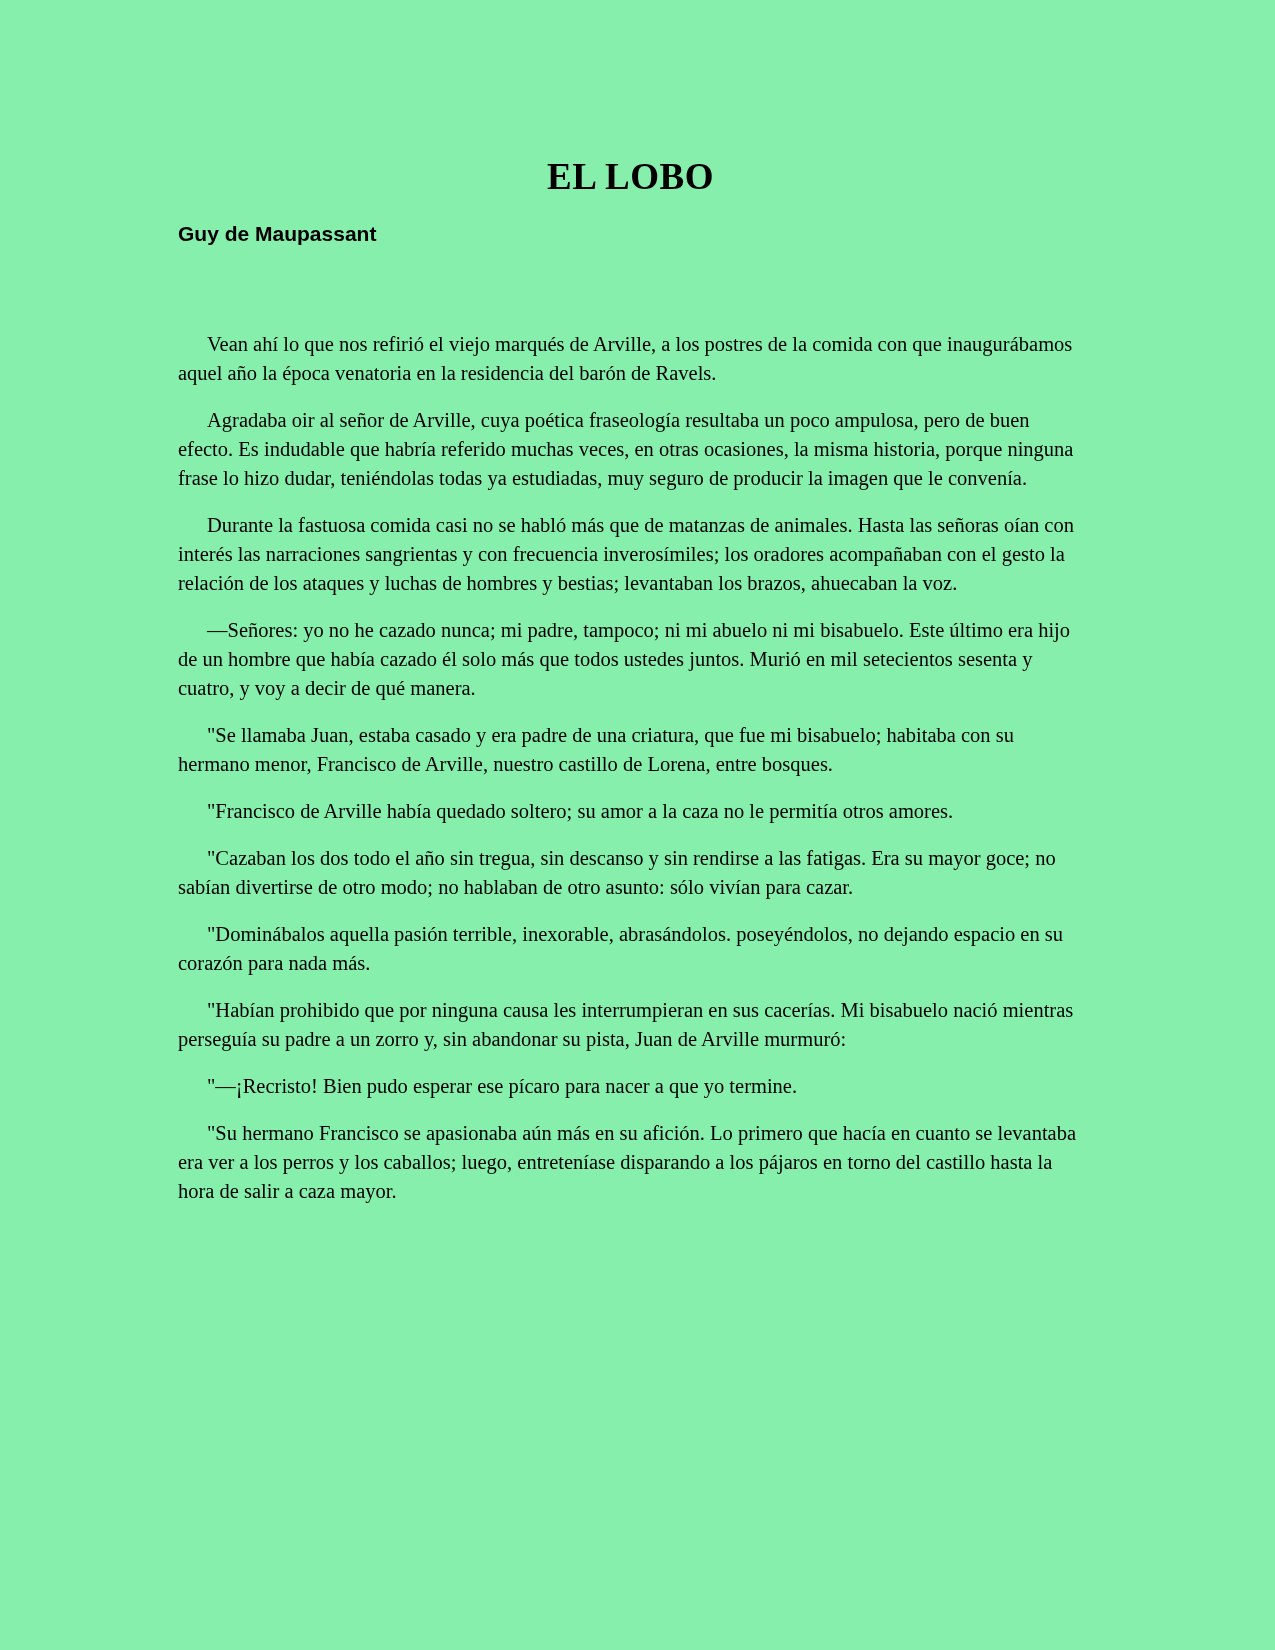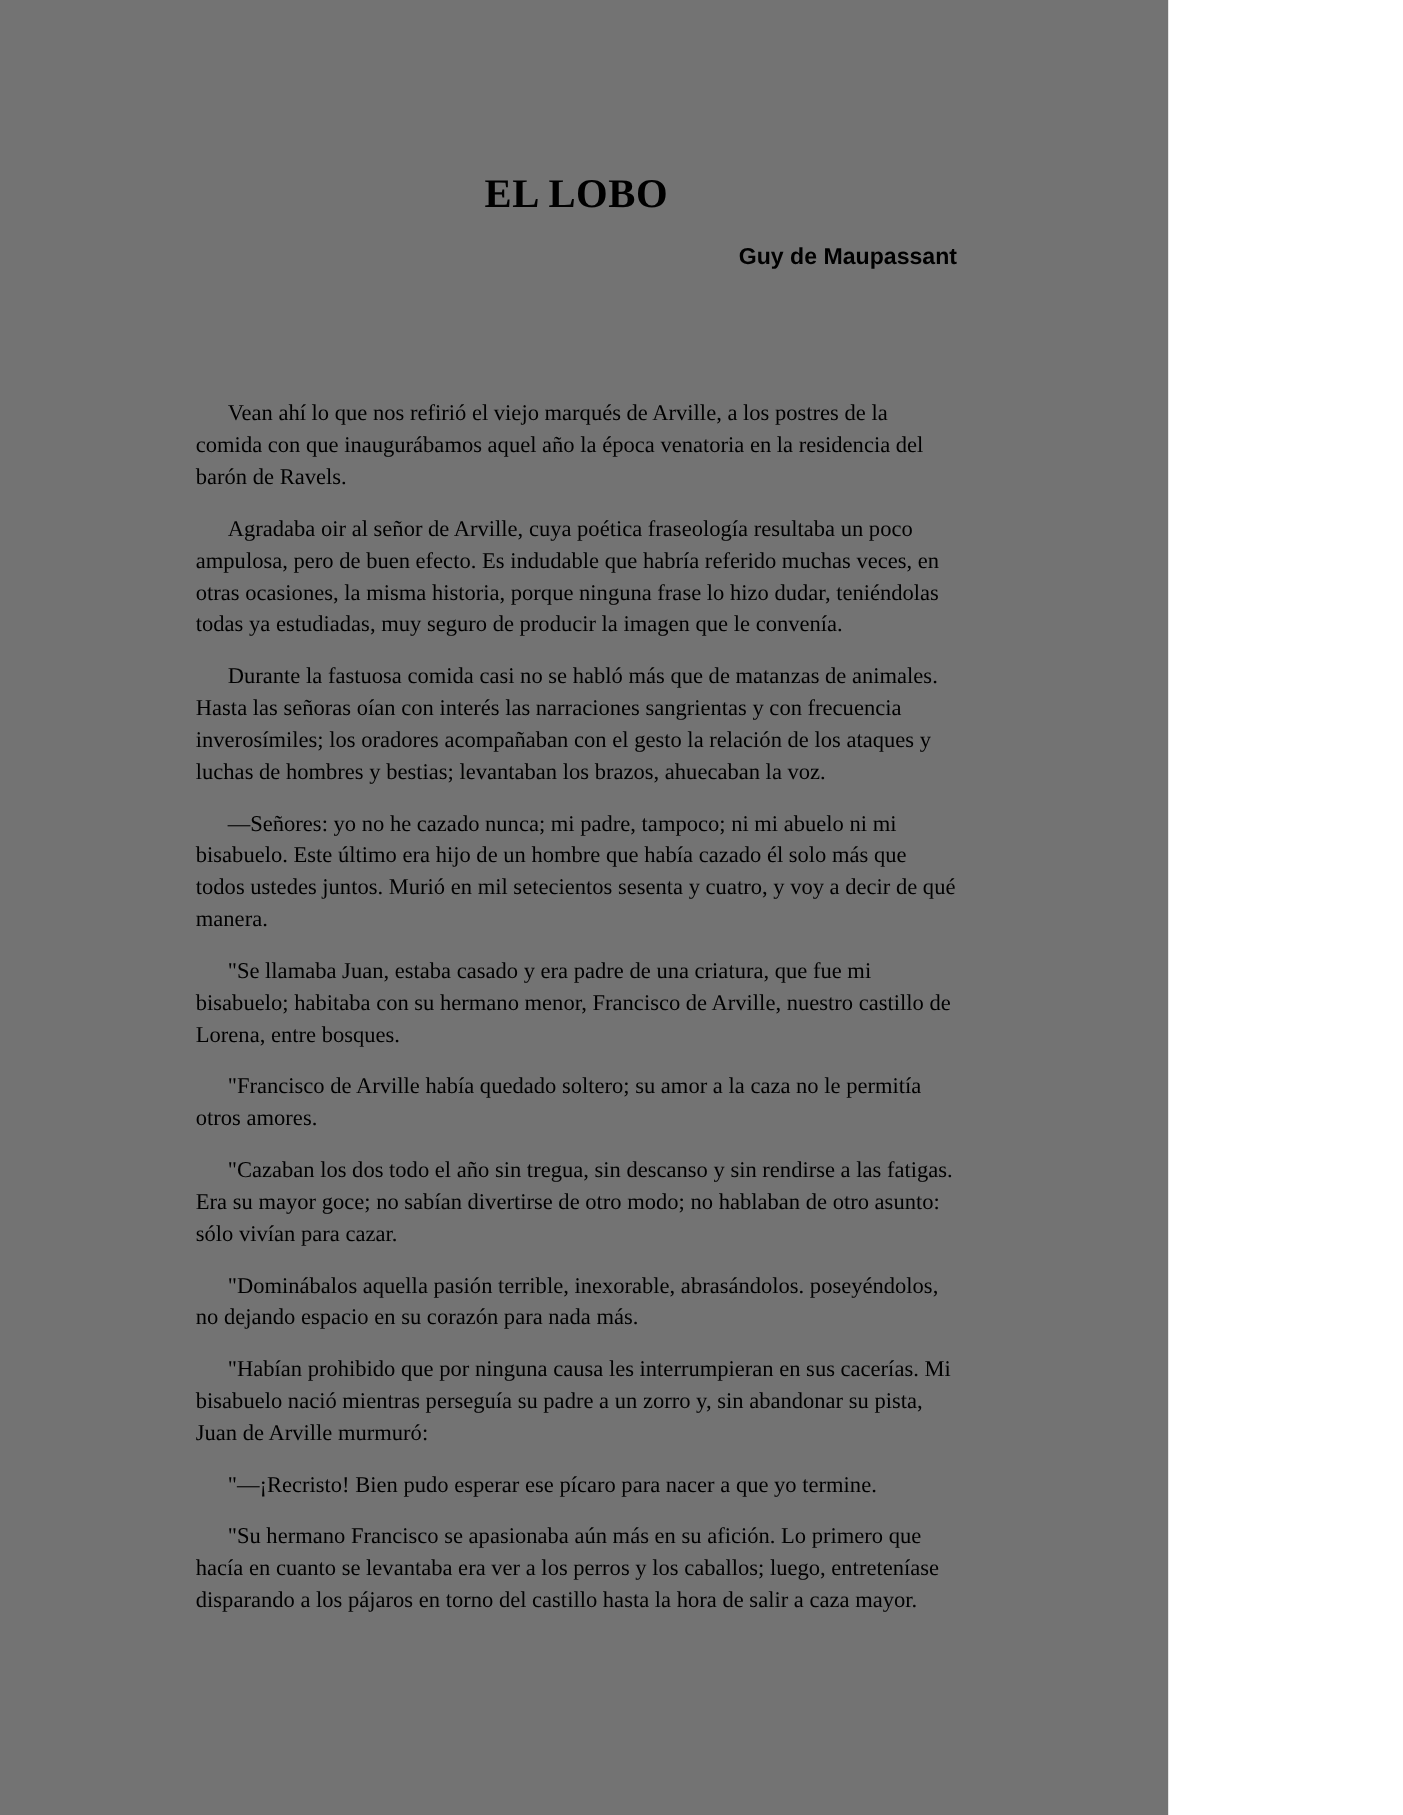--- a/index.html
+++ b/index.html
@@ -2,47 +2,47 @@
 <html><head>
 <meta charset="utf-8">
 <style>
   html, body {
     margin: 0;
     padding: 0;
     background: #ffffff;
   }
   .page {
     position: relative;
-    width: 1062px;
+    width: 1275px;
     height: 1650px;
     box-sizing: border-box;
-    background: #737373;
+    background: #86efac;
     color: #000000;
     padding: 158px 192px 0 178px;
     overflow: hidden;
   }
   .title {
     font-family: "Liberation Serif", "DejaVu Serif", serif;
     font-weight: bold;
     font-size: 37px;
     line-height: 1;
     text-align: center;
     margin: 0;
     letter-spacing: 0.5px;
   }
   .author {
     font-family: "Liberation Sans", "DejaVu Sans", sans-serif;
     font-weight: bold;
     font-size: 21px;
     line-height: 1.2;
-    text-align: right;
+    text-align: left;
     margin: 26px 0 0 0;
   }
   .body-text {
-    margin-top: 116px;
+    margin-top: 84px;
     font-family: "Liberation Serif", "DejaVu Serif", serif;
     font-size: 20.5px;
     line-height: 29px;
     text-align: left;
   }
   .body-text p {
     margin: 0 0 18px 0;
     text-indent: 29px;
   }
 </style>

